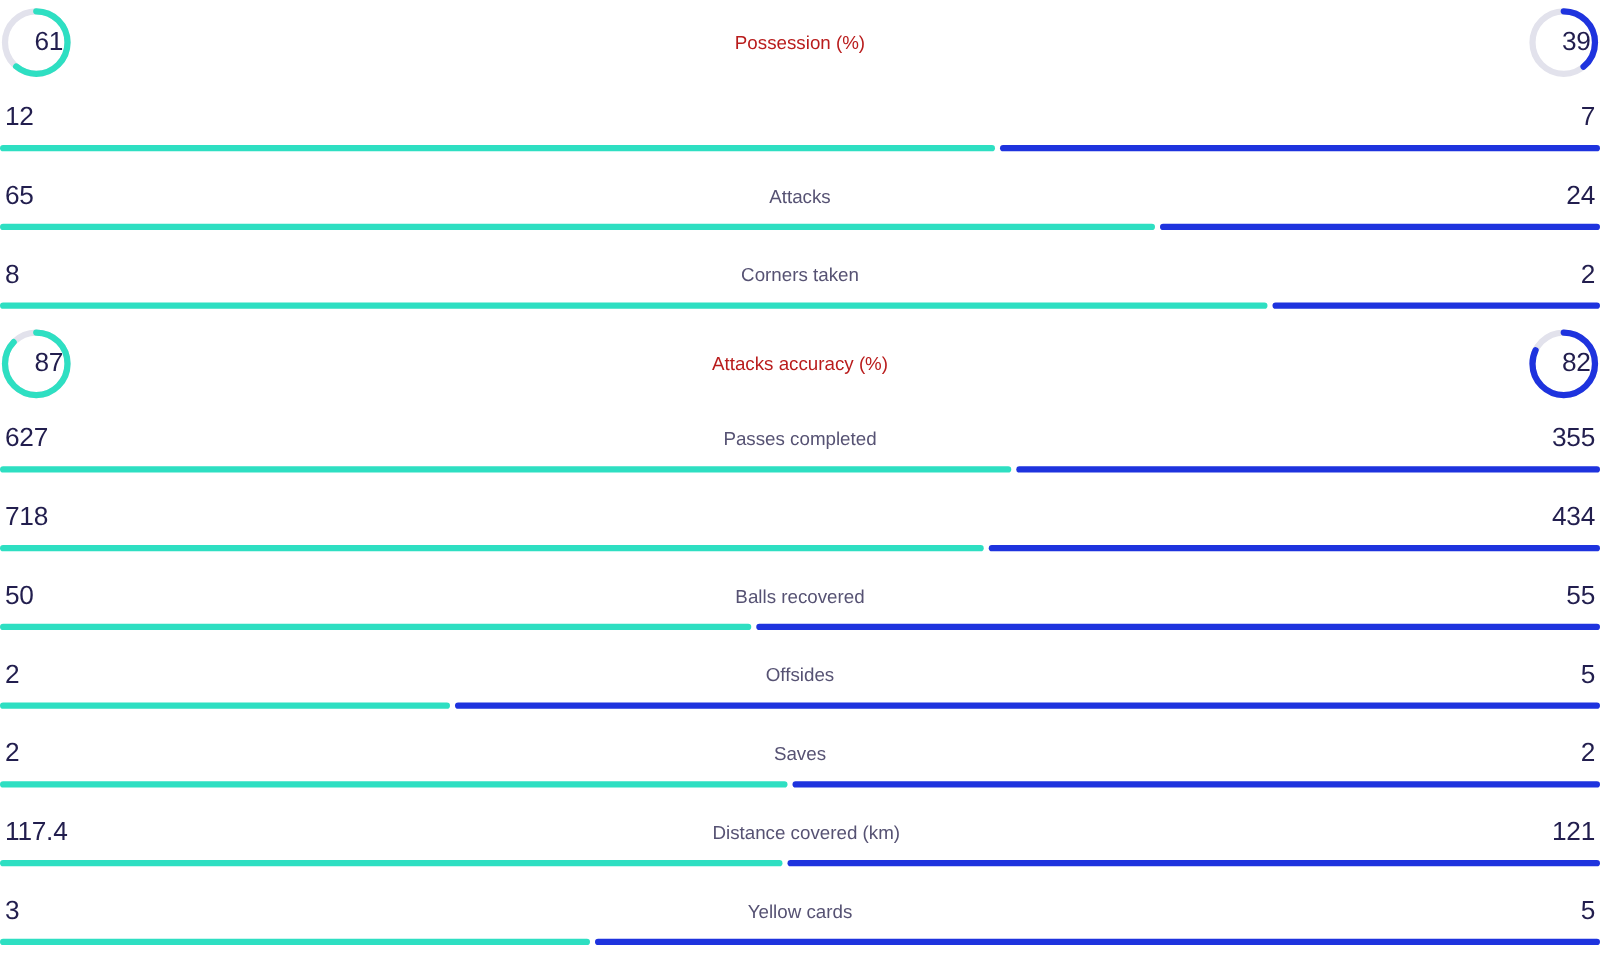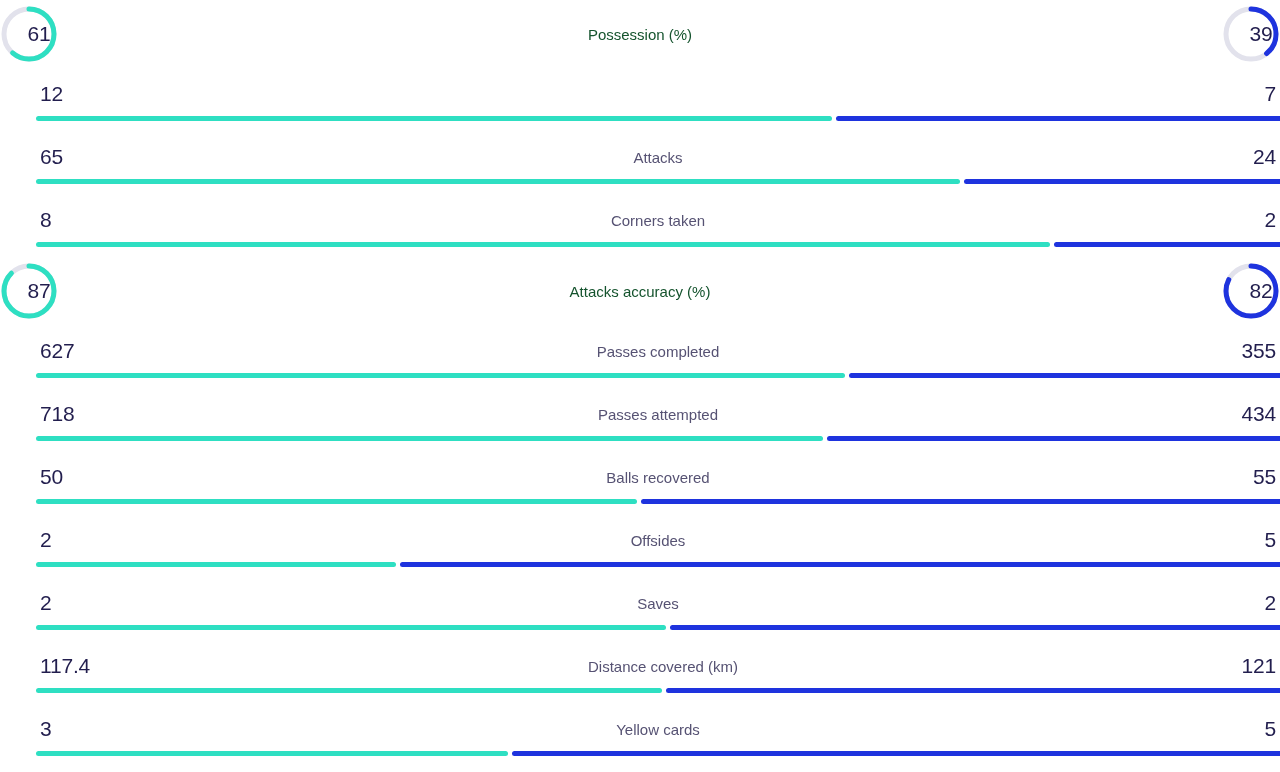--- a/index.html
+++ b/index.html
@@ -20,21 +20,20 @@
     height: 772px;
     position: relative;
     box-sizing: border-box;
   }
 
   
   .stat-row {
     position: relative;
     width: 1280px;
     box-sizing: border-box;
-    padding-left: 36px;
   }
 
   
   .row-donut {
     height: 68px;
     display: flex;
     align-items: center;
     justify-content: space-between;
     padding: 0 0px;
   }
@@ -69,21 +68,21 @@
     font-size: 21px;
     font-weight: 400;
     color: #221E4E;
     letter-spacing: -0.2px;
     margin-left: 20px;
   }
   .donut-label {
     flex: 1 1 auto;
     text-align: center;
     font-size: 15px;
-    color: #14532d;
+    color: #b91c1c;
     font-weight: 400;
   }
 
   
   .row-bar {
     height: 63px;
     padding-top: 4px;
     box-sizing: border-box;
   }
   .row-bar-top {
@@ -216,21 +215,20 @@
       </div>
       <div class="bar-wrap">
         <div class="bar-home" style="width: calc(63.5% - 4px); background: rgb(46, 223, 194);"></div>
         <div class="bar-gap"></div>
         <div class="bar-away" style="background: rgb(30, 51, 222);"></div>
       </div>
     </div>
     <div class="stat-row row-bar">
       <div class="row-bar-top">
         <div class="stat-num">718</div>
-        <div class="stat-label">Passes attempted</div>
         <div class="stat-num right">434</div>
       </div>
       <div class="bar-wrap">
         <div class="bar-home" style="width: calc(61.8% - 4px); background: rgb(46, 223, 194);"></div>
         <div class="bar-gap"></div>
         <div class="bar-away" style="background: rgb(30, 51, 222);"></div>
       </div>
     </div>
     <div class="stat-row row-bar">
       <div class="row-bar-top">

